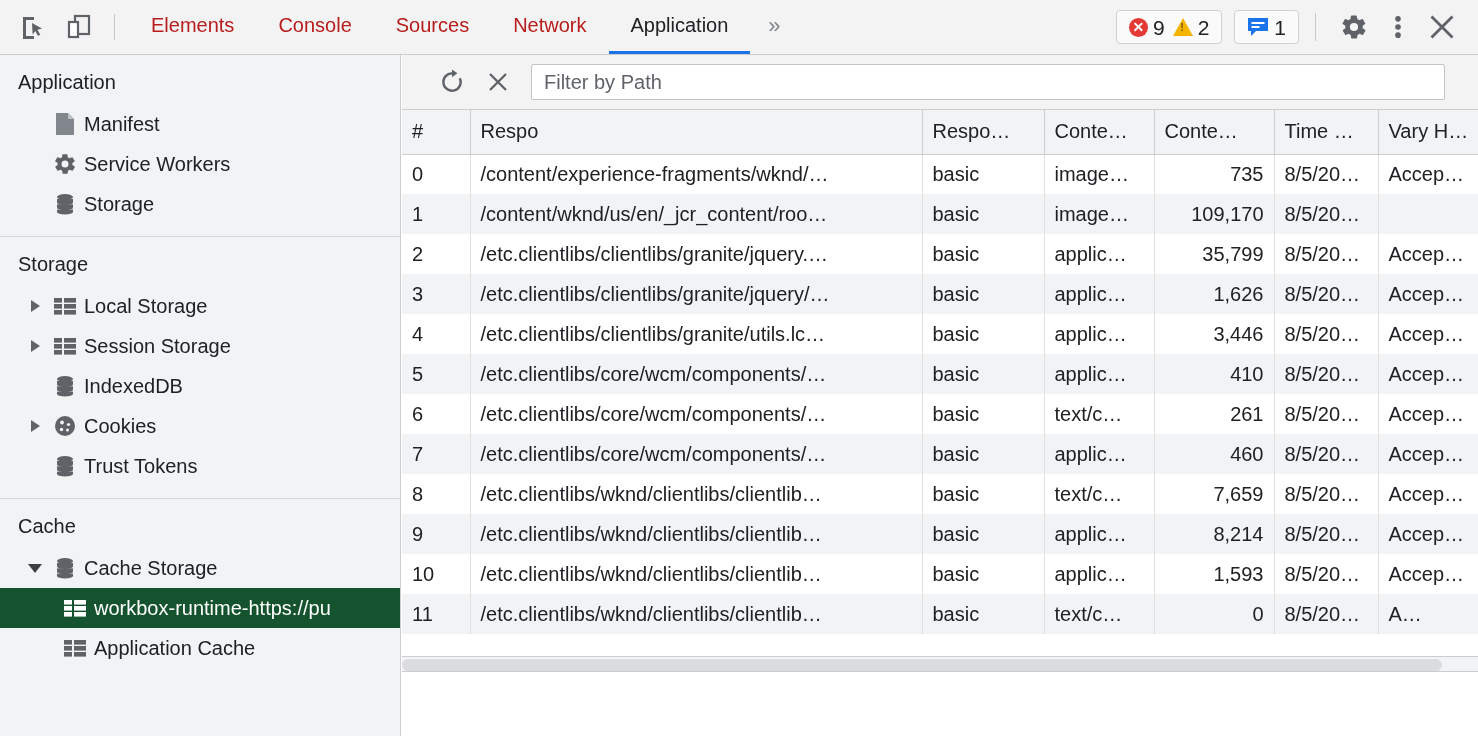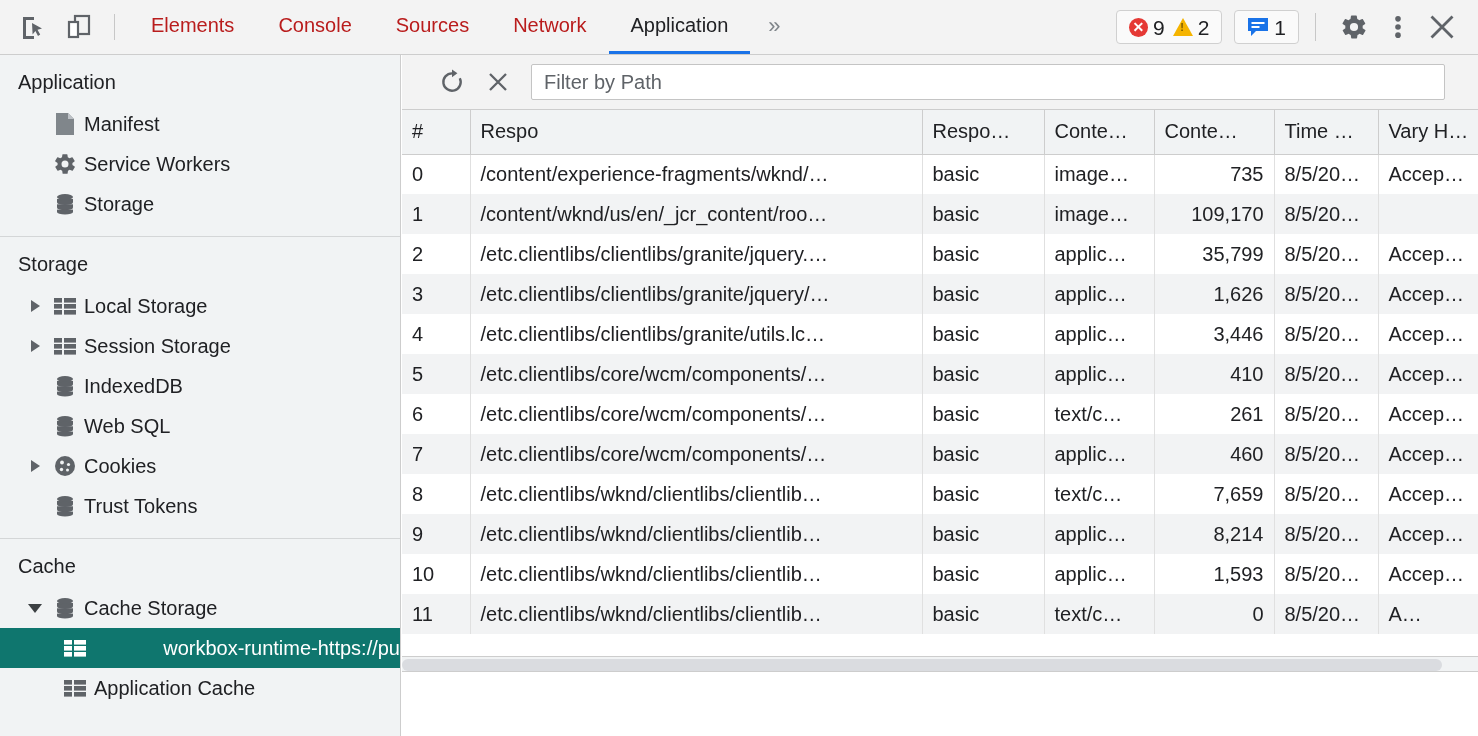--- a/index.html
+++ b/index.html
@@ -95,21 +95,21 @@
     width: 0; height: 0;
     border-top: 6px solid transparent; border-bottom: 6px solid transparent;
     border-left: 9px solid #5f6368;
   }
   .twisty.open .arrow {
     border-left: 7px solid transparent; border-right: 7px solid transparent;
     border-top: 9px solid #3c4043; border-bottom: 0;
   }
   .side-ico { width: 38px; flex: 0 0 38px; display: flex; align-items: center; justify-content: center; }
   .side-label { overflow: hidden; text-overflow: clip; }
-  .side-item.selected { background: #0f766e; justify-content: space-between; }
+  .side-item.selected { background: #14532d; }
   .side-item.selected .side-label { color: #ffffff; }
 
   
   .main {
     position: absolute; left: 402px; top: 55px;
     width: 1076px; height: 681px; background: #ffffff;
   }
   .filterbar {
     height: 55px; background: #f3f3f3; border-bottom: 1px solid #cdcdcd;
     display: flex; align-items: center; padding: 0 27px;
@@ -321,35 +321,20 @@
           <ellipse cx="12" cy="10.4" rx="8" ry="2.6" fill="#5f6368"></ellipse>
           <rect x="4" y="12.3" width="16" height="3.2" fill="#5f6368"></rect>
           <ellipse cx="12" cy="15.7" rx="8" ry="2.6" fill="#5f6368"></ellipse>
           <rect x="4" y="17.6" width="16" height="2.4" fill="#5f6368"></rect>
           <ellipse cx="12" cy="20" rx="8" ry="2.6" fill="#5f6368"></ellipse>
         </svg>
       </span>
       <span class="side-label">IndexedDB</span>
     </div>
 
-    <div class="side-item">
-      <span class="twisty spacer"></span>
-      <span class="side-ico">
-        <svg width="24" height="24" viewBox="0 0 24 24">
-          <ellipse cx="12" cy="5" rx="8" ry="3" fill="#5f6368"></ellipse>
-          <rect x="4" y="7" width="16" height="3.2" fill="#5f6368"></rect>
-          <ellipse cx="12" cy="10.4" rx="8" ry="2.6" fill="#5f6368"></ellipse>
-          <rect x="4" y="12.3" width="16" height="3.2" fill="#5f6368"></rect>
-          <ellipse cx="12" cy="15.7" rx="8" ry="2.6" fill="#5f6368"></ellipse>
-          <rect x="4" y="17.6" width="16" height="2.4" fill="#5f6368"></rect>
-          <ellipse cx="12" cy="20" rx="8" ry="2.6" fill="#5f6368"></ellipse>
-        </svg>
-      </span>
-      <span class="side-label">Web SQL</span>
-    </div>
 
     <div class="side-item">
       <span class="twisty">
           <span class="arrow"></span>
         </span>
       <span class="side-ico">
         <svg width="24" height="24" viewBox="0 0 24 24">
           <circle cx="12" cy="12" r="10" fill="#5f6368"></circle>
           <circle cx="9" cy="8.5" r="1.9" fill="#f1f3f4"></circle>
           <circle cx="15.5" cy="10.5" r="1.6" fill="#f1f3f4"></circle>

